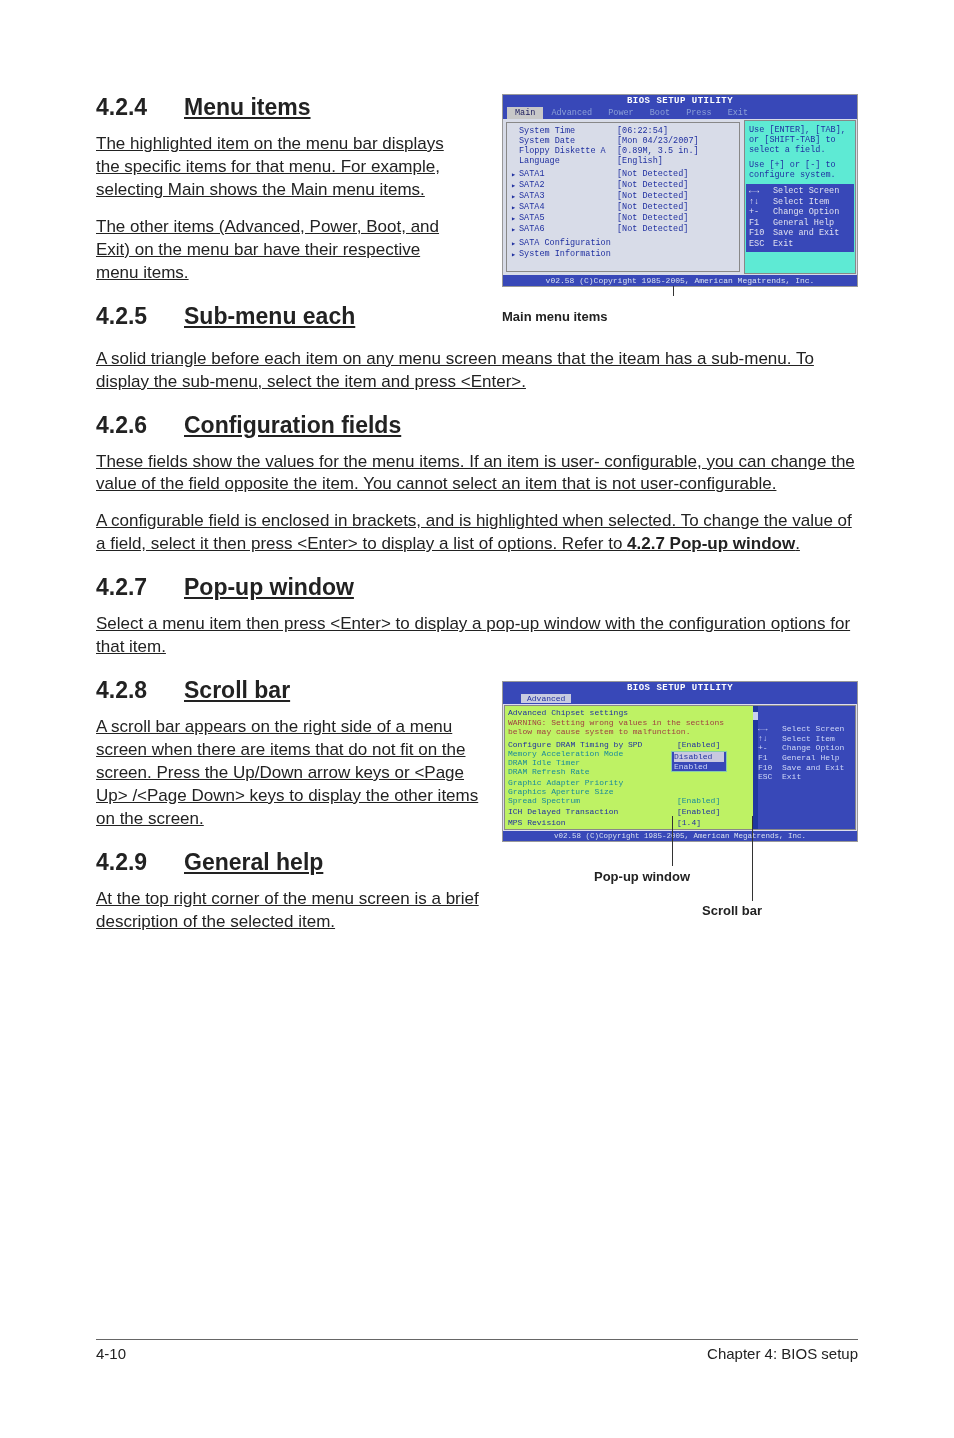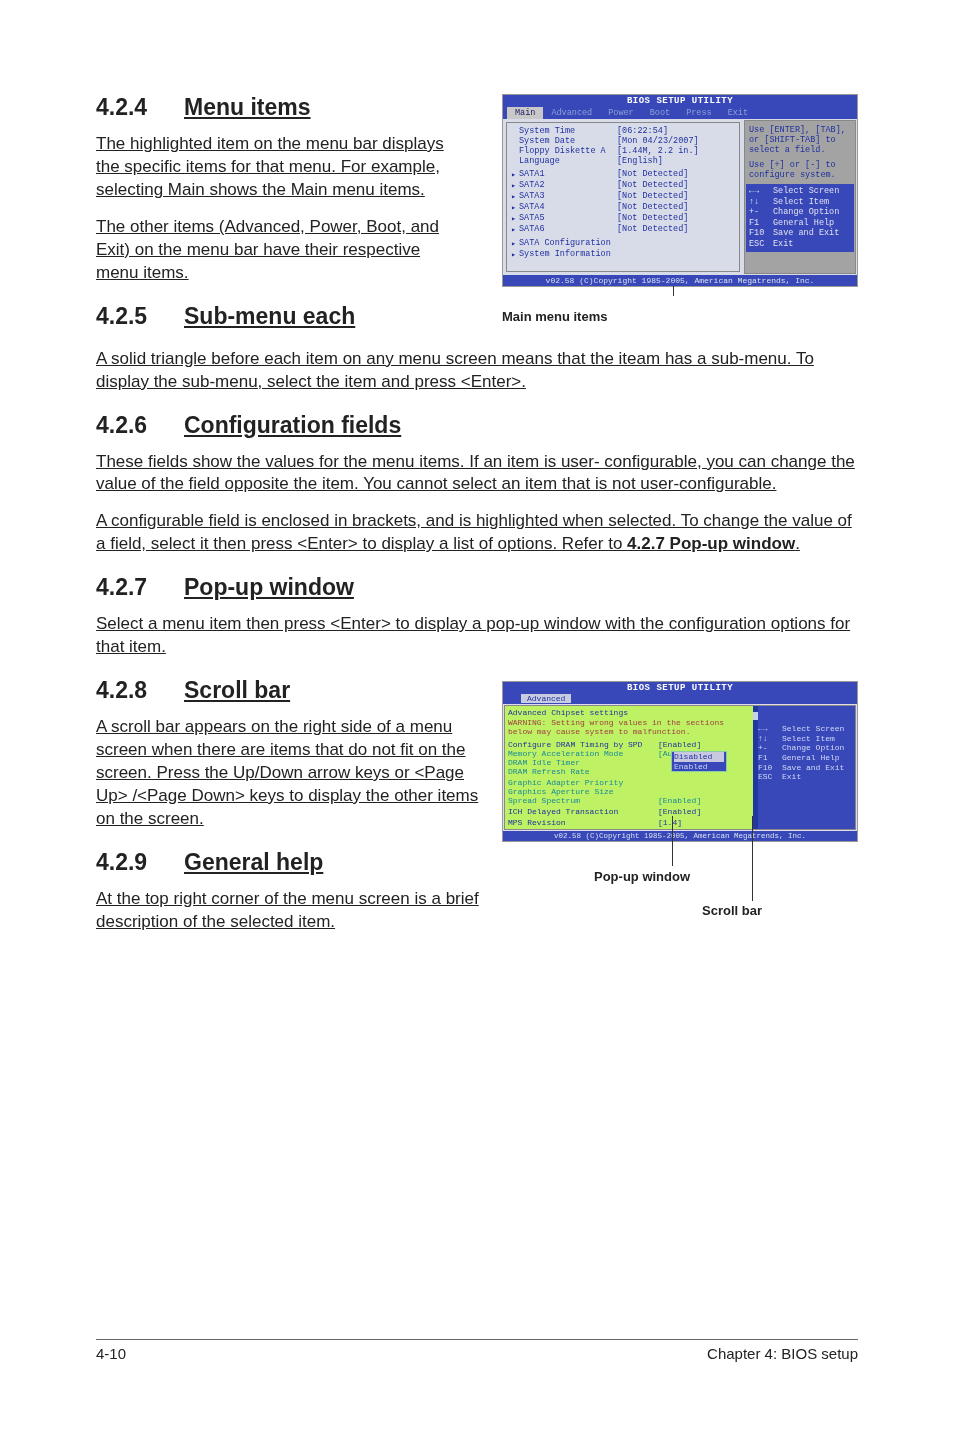--- a/index.html
+++ b/index.html
@@ -12,40 +12,40 @@
   .p { font-size: 17px; line-height: 1.35; margin-bottom: 14px; }
   .narrow { width: 370px; }
 
   .bios { width: 356px; border: 1px solid #999; font-family: "Courier New", monospace; font-size: 8.5px; background: #ddd; margin-bottom: 4px; }
   .bios-titlebar { background: #3848b8; color: #fff; text-align: center; font-weight: bold; padding: 1px 0; font-size: 9px; letter-spacing: 0.5px; }
   .bios-menubar { background: #3848b8; color: #8ca0d8; display: flex; padding: 0 4px; }
   .bios-menubar span { padding: 1px 8px; }
   .bios-menubar .sel { background: #c8c8c8; color: #202060; }
   .bios-body { display: flex; background: #d8dce8; }
   .bios-left { flex: 1; border: 1px solid #888; margin: 3px; padding: 3px 0; }
-  .bios-right { width: 112px; border: 1px solid #888; margin: 1px; padding: 4px; color: #2030a0; background: #a3a3a3; }
+  .bios-right { width: 112px; border: 1px solid #888; margin: 1px; padding: 4px; color: #2030a0; background: #5eead4; }
   .bios-left .row { display: flex; padding: 0 4px; color: #2030a0; }
   .bios-left .row .lbl { width: 98px; }
   .bios-left .row .val { flex: 1; }
   .bios-left .row .tri { width: 8px; }
   .bios-right .help { color: #2030a0; margin-bottom: 4px; line-height: 1.2; }
   .bios-right .keys { color: #e0e0f0; background: #3848b8; margin: 2px -3px -3px -3px; padding: 2px 3px; line-height: 1.25; }
   .bios-right .keys .k { display: flex; }
   .bios-right .keys .k .key { width: 24px; }
   .bios-footer { background: #3848b8; color: #d8e0f0; font-size: 8px; text-align: center; padding: 1px 0; position: relative; }
   .bios-footer .tick { position: absolute; left: 48%; bottom: -10px; width: 1px; height: 10px; background: #333; }
 
   .bios2 { width: 356px; border: 1px solid #999; font-family: "Courier New", monospace; font-size: 8px; background: #dde; position: relative; }
   .bios2 .adv-tab { background: #c8cce0; color: #2030a0; display: inline-block; padding: 0 6px; margin-left: 18px; }
   .bios2 .panel { border: 1px solid #888; margin: 1px; display: flex; background: #bef264; }
   .bios2 .panel-left { flex: 1; border-right: 1px solid #6676c8; padding: 2px 3px; color: #2030a0; position: relative; }
   .bios2 .panel-right { width: 100px; padding: 18px 3px 3px 3px; background: #3848b8; color: #d0d8f8; line-height: 1.2; }
   .bios2 .title-line { color: #2030a0; }
   .bios2 .warn { color: #a04040; line-height: 1.1; margin: 2px 0 3px 0; }
-  .bios2 .row2 { display: flex; color: #2030a0; padding: 0; }
+  .bios2 .row2 { display: flex; color: #2030a0; padding: 0; gap: 19px; }
   .bios2 .row2.cyan { color: #1a8a9a; }
   .bios2 .row2 .lbl2 { width: 150px; }
   .bios2 .row2 .val2 { flex: 1; }
   .bios2 .popup { position: absolute; top: 45px; left: 166px; width: 56px; background: #3848b8; color: #d0d8f8; border: 1px solid #8ca; padding: 0 2px; line-height: 1.2; }
   .bios2 .popup .popsel { background: #c8c8e0; color: #2030a0; }
   .bios2 .scroll { position: absolute; right: -4px; top: 0; bottom: 0; width: 5px; background: #2038a0; }
   .bios2 .scroll .thumb { position: absolute; top: 6px; left: 0; right: 0; height: 8px; background: #c8d0f0; }
   .bios2 .panel-right .k2 { display: flex; }
   .bios2 .panel-right .k2 .key { width: 24px; }
 
@@ -80,21 +80,21 @@
               <span class="val">[06:22:54]</span>
             </div>
           <div class="row">
               <span class="tri"></span>
               <span class="lbl">System Date</span>
               <span class="val">[Mon 04/23/2007]</span>
             </div>
           <div class="row">
               <span class="tri"></span>
               <span class="lbl">Floppy Diskette A</span>
-              <span class="val">[1.44M, 2.2 in.]</span>
+              <span class="val">[0.89M, 3.5 in.]</span>
             </div>
           <div class="row">
               <span class="tri"></span>
               <span class="lbl">Language</span>
               <span class="val">[English]</span>
             </div>
           <div style="height:3px"></div>
           <div class="row">
               <span class="tri">▸</span>
               <span class="lbl">SATA1</span>

